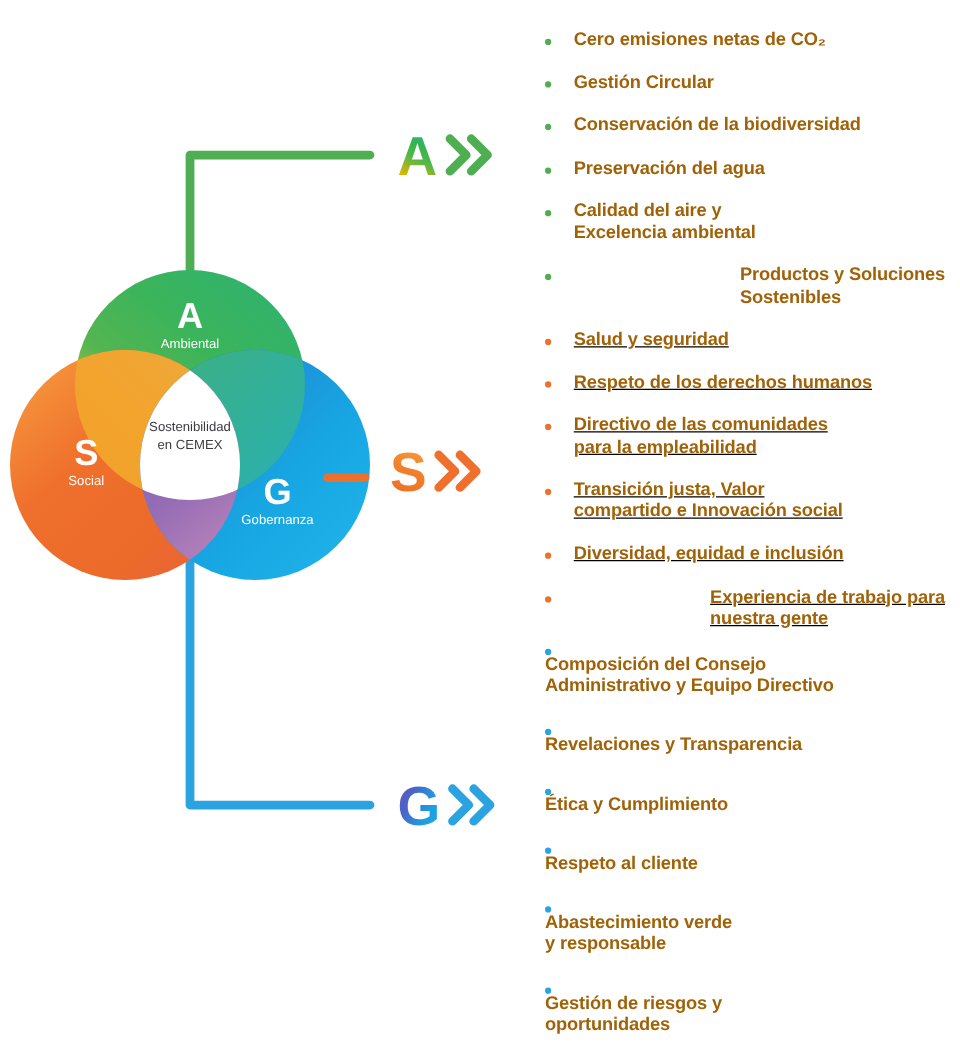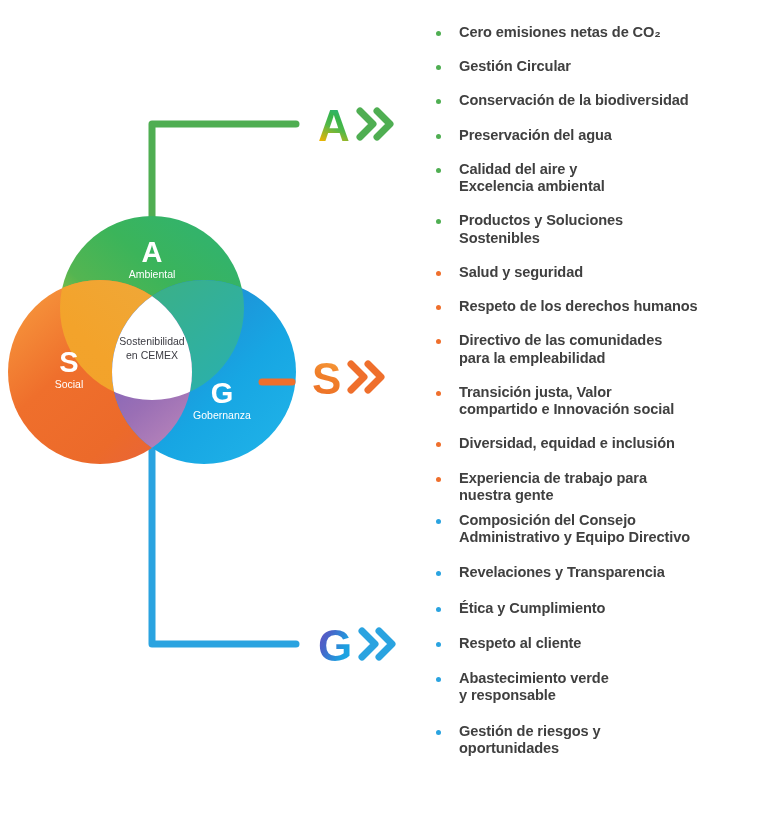--- a/index.html
+++ b/index.html
@@ -49,37 +49,37 @@
   
   .list{ position:absolute; left:436px; width:320px; }
   #list-a{ top:24px; }
   #list-s{ top:264px; }
   #list-g{ top:512px; }
 
   .list-item{
     display:flex; align-items:flex-start;
     margin-bottom:16px;
   }
-  .list-item:last-child{ margin-bottom:0; }
+  .list-item:last-child{ margin-bottom:0;justify-content:space-between; }
   .bullet{
     flex:0 0 auto;
     width:5px; height:5px; border-radius:50%;
     margin-top:7px; margin-right:18px;
   }
   .bullet-a{ background:#4fae52; }
   .bullet-s{ background:#ef6f2c; }
   .bullet-g{ background:#2aa3e0; }
   .item-text{
     font-size:14.6px; font-weight:700; line-height:1.18;
-    color:#404040; letter-spacing:-0.1px;
+    color:#a16207; letter-spacing:-0.1px;
     white-space:pre-line;
   }
   #list-a .list-item{ margin-bottom:17px; }
-  #list-s .list-item{ margin-bottom:17px; }
-  #list-g .list-item{ margin-bottom:18px; }
+  #list-s .list-item{ margin-bottom:17px;text-decoration:underline; }
+  #list-g .list-item{ margin-bottom:18px;flex-direction:column; }
 </style>
 </head>
 <body>
 
 <div class="stage">
 
   <svg id="venn-svg" width="440" height="700" viewBox="0 0 440 700">
     <defs>
 
       <linearGradient id="gA" x1="0.08" y1="0.92" x2="0.78" y2="0.12">

